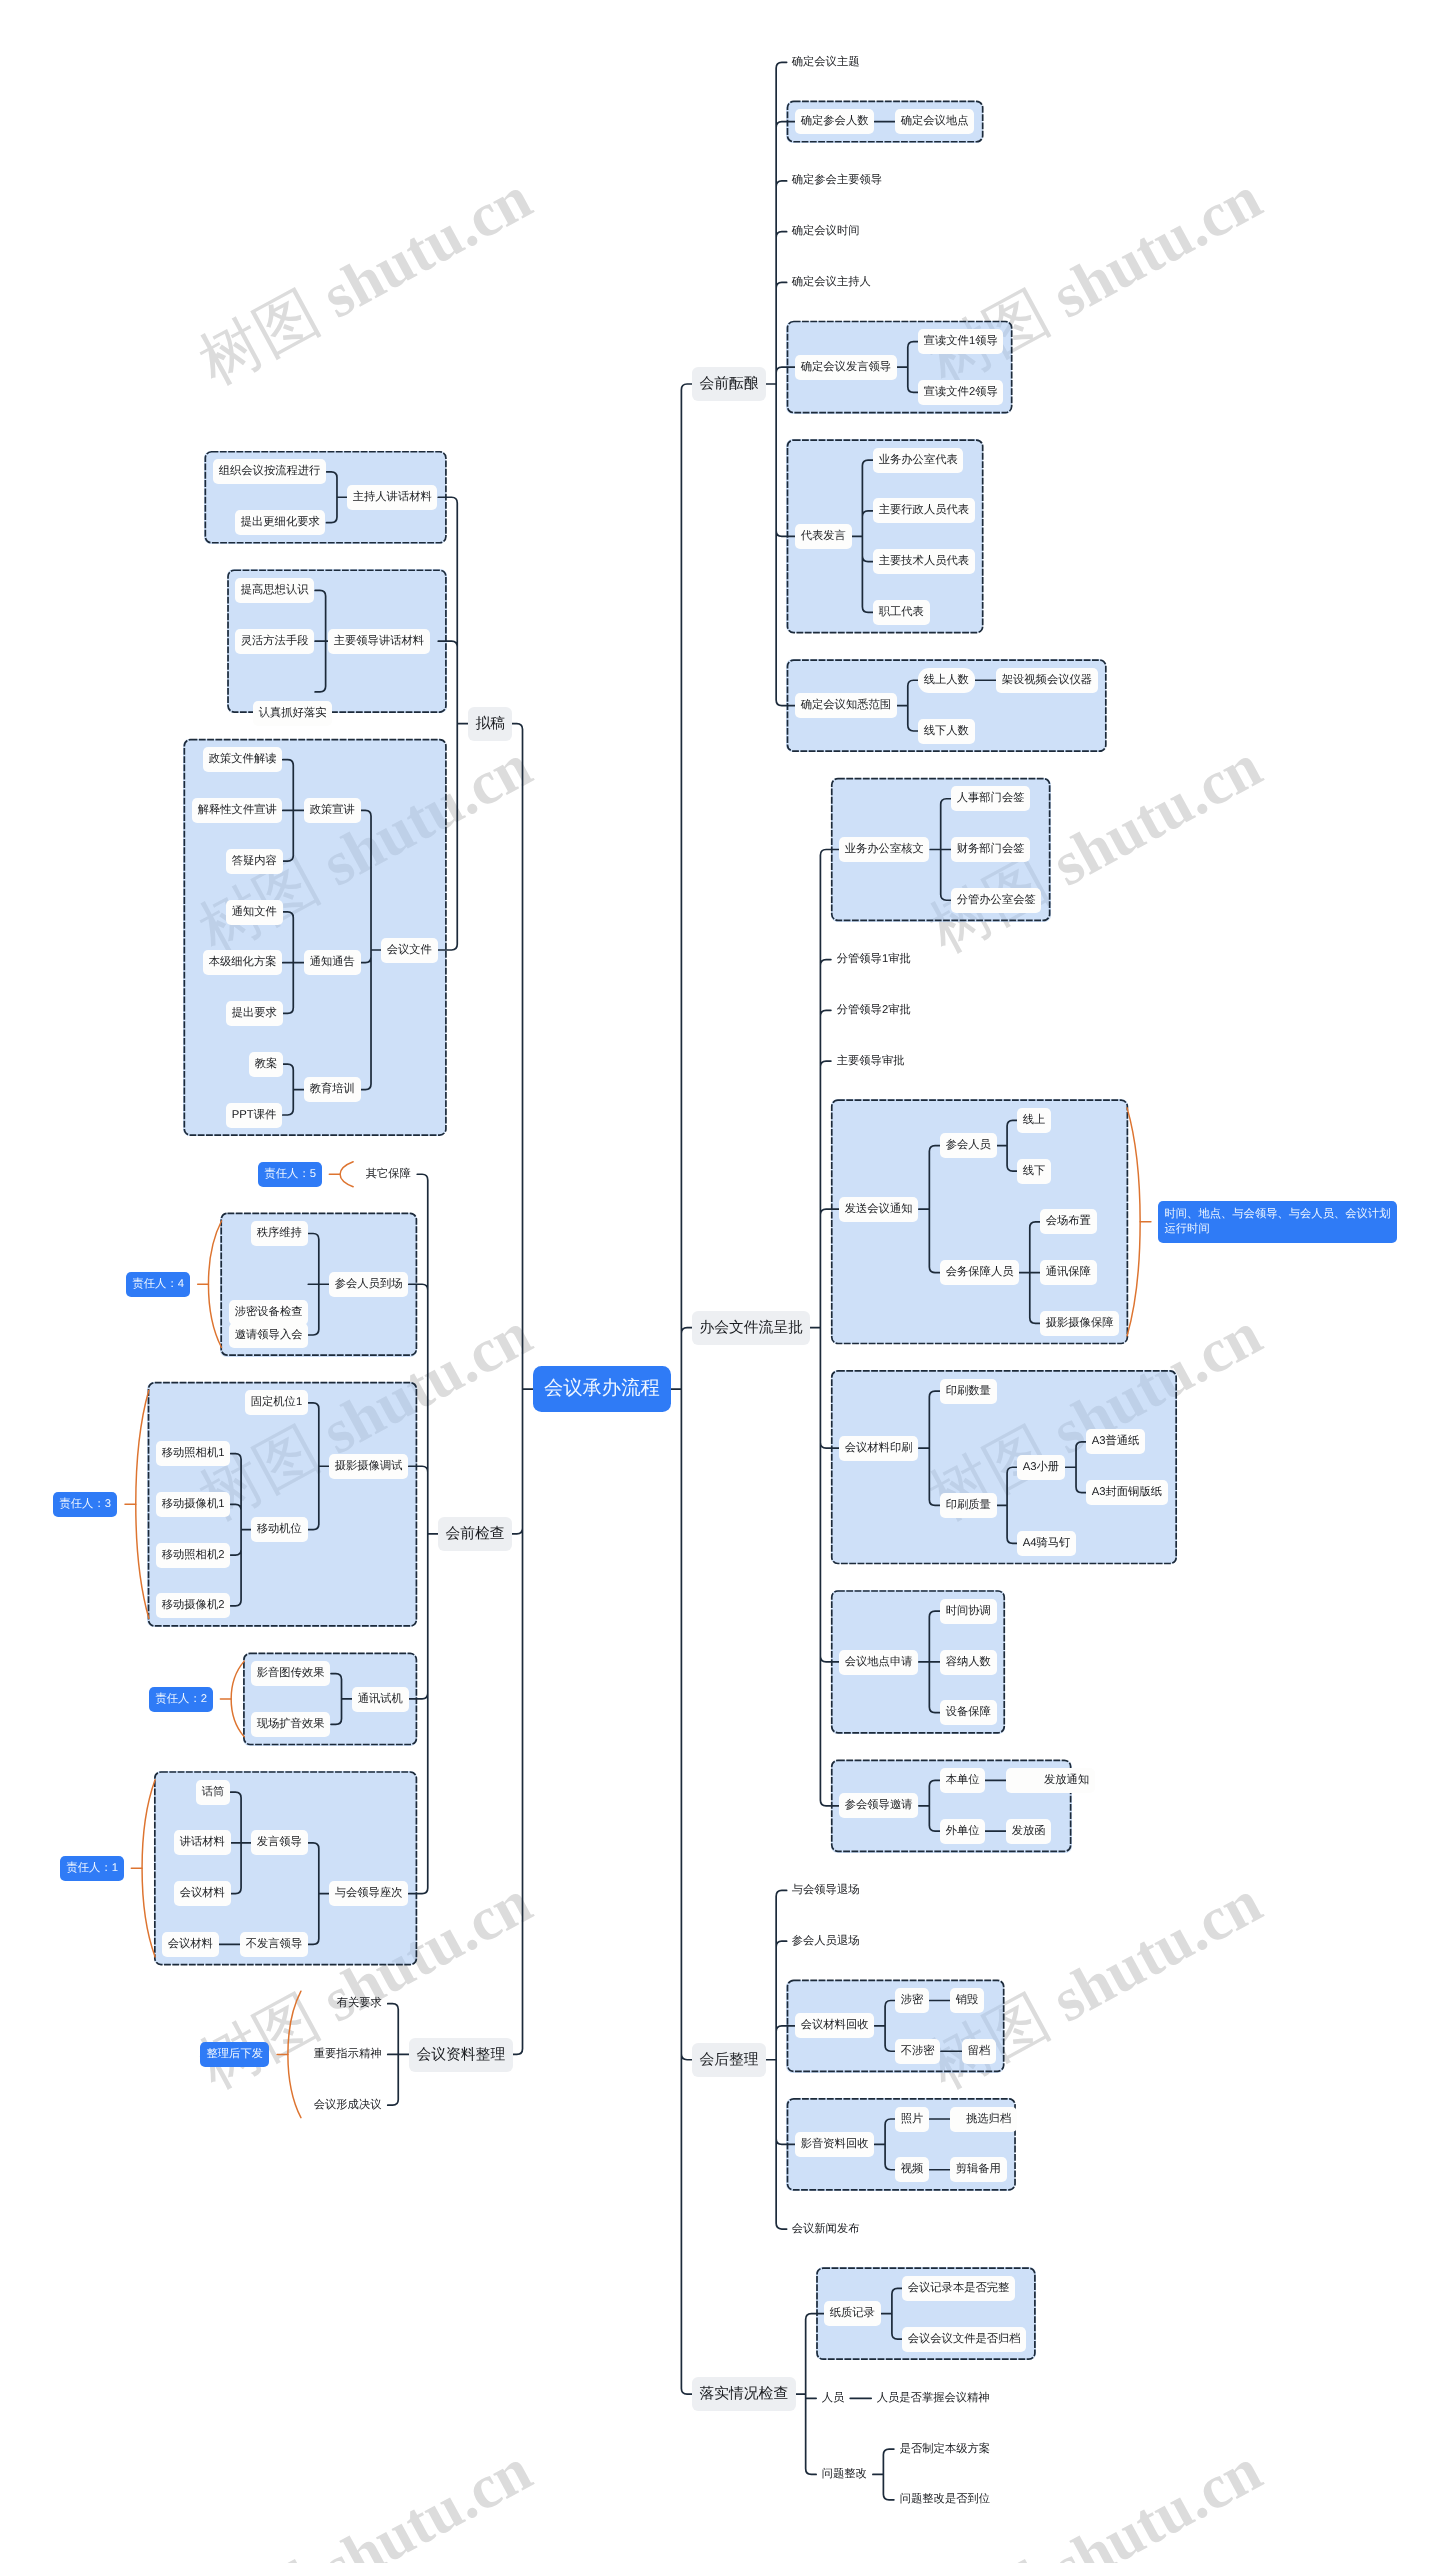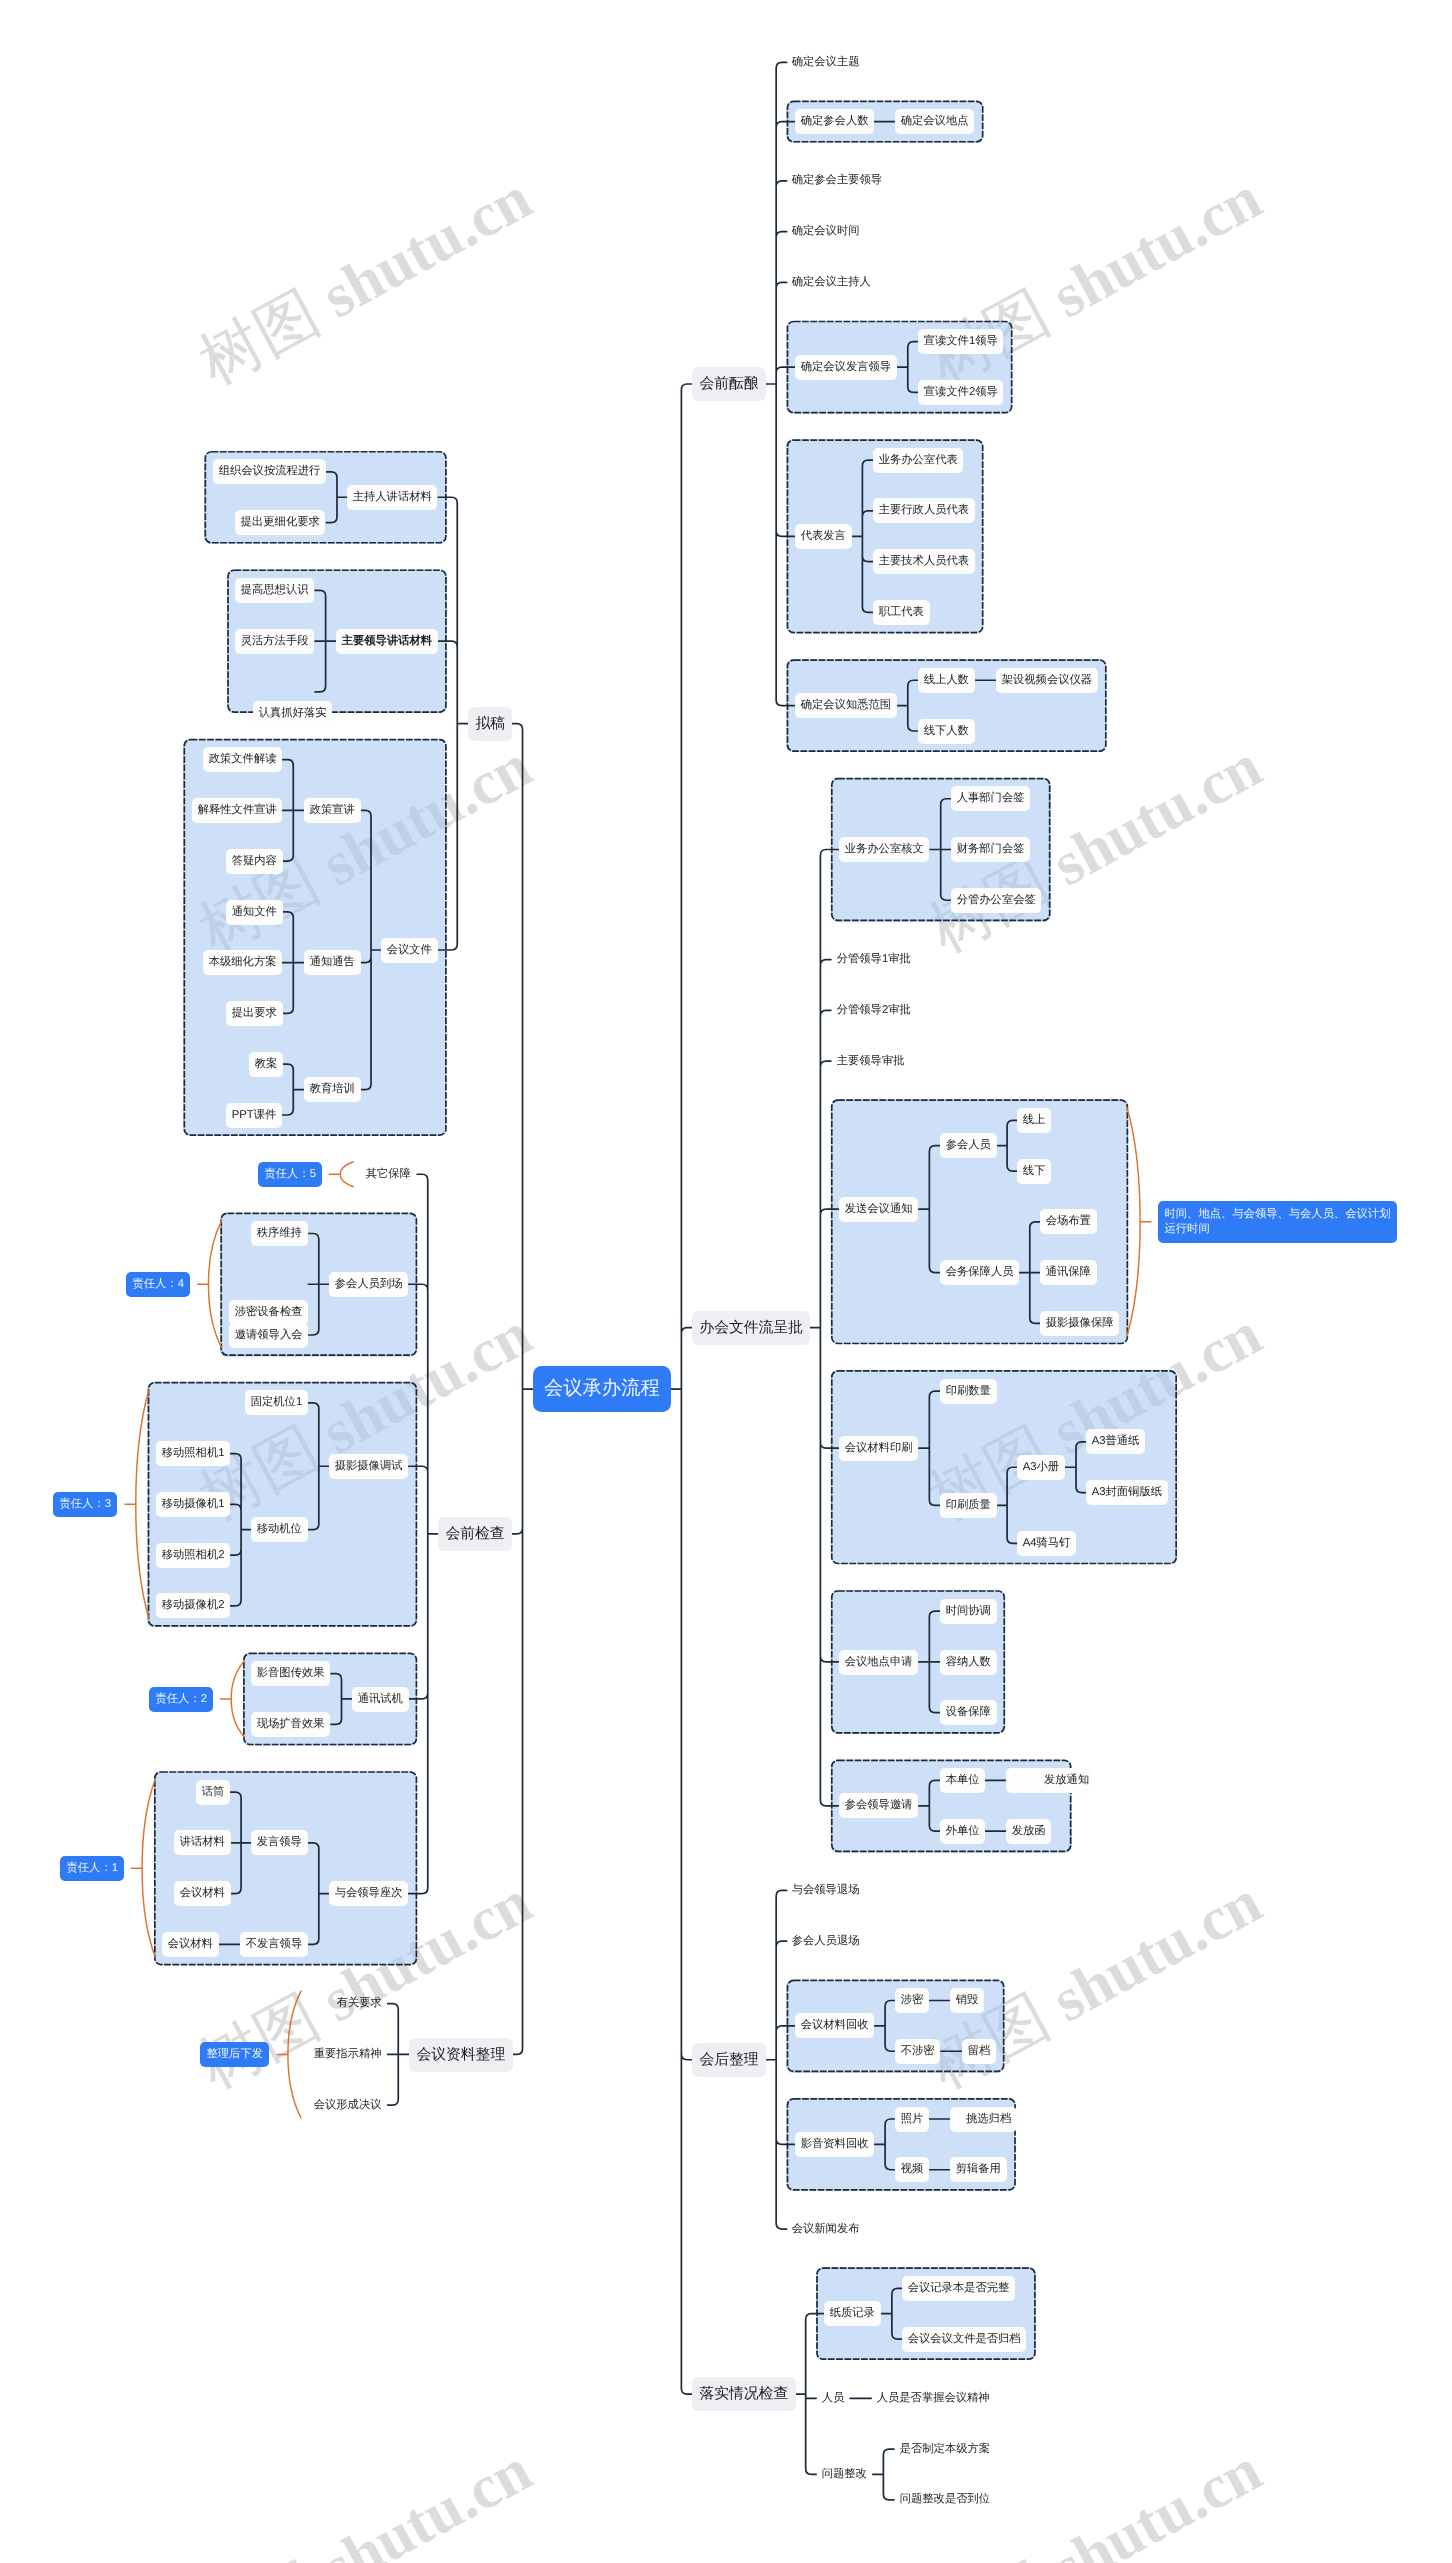--- a/index.html
+++ b/index.html
@@ -135,21 +135,21 @@
     <div class="node n-plain" style="left: 786px; top: 270px;">确定会议主持人</div>
     <div class="node n-card" style="left: 795px; top: 355px;">确定会议发言领导</div>
     <div class="node n-card" style="left: 918px; top: 329px;">宣读文件1领导</div>
     <div class="node n-card" style="left: 918px; top: 380px;">宣读文件2领导</div>
     <div class="node n-card" style="left: 795px; top: 524px;">代表发言</div>
     <div class="node n-card" style="left: 873px; top: 448px;">业务办公室代表</div>
     <div class="node n-card" style="left: 873px; top: 498px;">主要行政人员代表</div>
     <div class="node n-card" style="left: 873px; top: 549px;">主要技术人员代表</div>
     <div class="node n-card" style="left: 873px; top: 600px;">职工代表</div>
     <div class="node n-card" style="left: 795px; top: 693px;">确定会议知悉范围</div>
-    <div class="node n-card" style="left: 918px; top: 668px;">线上人数</div>
+    <div class="node n-card" style="left: 918px; top: 668px; border-radius: 11px;">线上人数</div>
     <div class="node n-card" style="left: 996px; top: 668px;">架设视频会议仪器</div>
     <div class="node n-card" style="left: 918px; top: 719px;">线下人数</div>
     <div class="node n-topic" style="left: 692px; top: 1311px;">办会文件流呈批</div>
     <div class="node n-card" style="left: 839px; top: 837px;">业务办公室核文</div>
     <div class="node n-card" style="left: 951px; top: 786px;">人事部门会签</div>
     <div class="node n-card" style="left: 951px; top: 837px; font-family: Liberation Serif, serif;">财务部门会签</div>
     <div class="node n-card" style="left: 951px; top: 888px;">分管办公室会签</div>
     <div class="node n-plain" style="left: 831px; top: 947px;">分管领导1审批</div>
     <div class="node n-plain" style="left: 831px; top: 998px;">分管领导2审批</div>
     <div class="node n-plain" style="left: 831px; top: 1049px;">主要领导审批</div>
@@ -197,21 +197,21 @@
     <div class="node n-card" style="left: 902px; top: 2327px;">会议会议文件是否归档</div>
     <div class="node n-plain" style="left: 816px; top: 2386px;">人员</div>
     <div class="node n-plain" style="left: 871px; top: 2386px;">人员是否掌握会议精神</div>
     <div class="node n-plain" style="left: 816px; top: 2462px;">问题整改</div>
     <div class="node n-plain" style="left: 894px; top: 2437px;">是否制定本级方案</div>
     <div class="node n-plain" style="left: 894px; top: 2487px;">问题整改是否到位</div>
     <div class="node n-topic" style="left: 468px; top: 707px; text-align: center;">拟稿</div>
     <div class="node n-card" style="left: 347px; top: 485px;">主持人讲话材料</div>
     <div class="node n-card" style="left: 213px; top: 459px;">组织会议按流程进行</div>
     <div class="node n-card" style="left: 235px; top: 510px;">提出更细化要求</div>
-    <div class="node n-card" style="left: 336px; top: 629px; font-weight: bold;">主要领导讲话材料</div>
+    <div class="node n-card" style="left: 328px; top: 629px;">主要领导讲话材料</div>
     <div class="node n-card" style="left: 235px; top: 578px;">提高思想认识</div>
     <div class="node n-card" style="left: 235px; top: 629px;">灵活方法手段</div>
     <div class="node n-card" style="left: 235px; top: 701px; margin-left: 18px;">认真抓好落实</div>
     <div class="node n-card" style="left: 381px; top: 938px;">会议文件</div>
     <div class="node n-card" style="left: 304px; top: 798px;">政策宣讲</div>
     <div class="node n-card" style="left: 203px; top: 747px;">政策文件解读</div>
     <div class="node n-card" style="left: 192px; top: 798px;">解释性文件宣讲</div>
     <div class="node n-card" style="left: 226px; top: 849px;">答疑内容</div>
     <div class="node n-card" style="left: 304px; top: 950px;">通知通告</div>
     <div class="node n-card" style="left: 226px; top: 900px;">通知文件</div>

